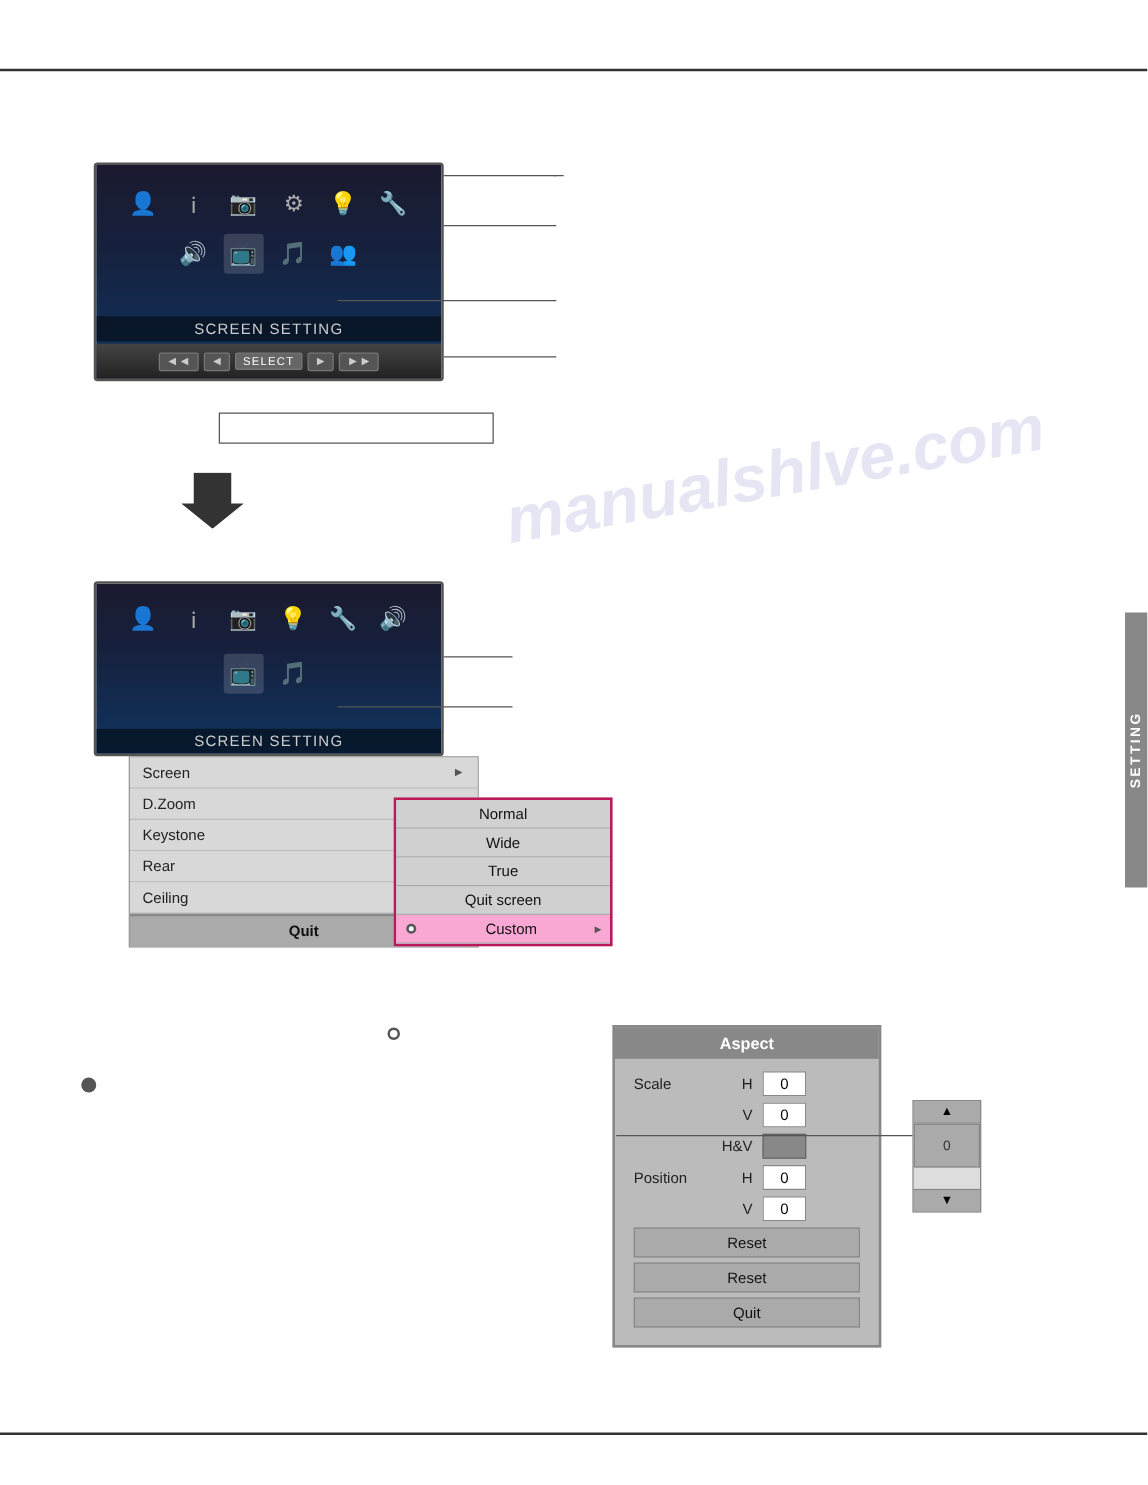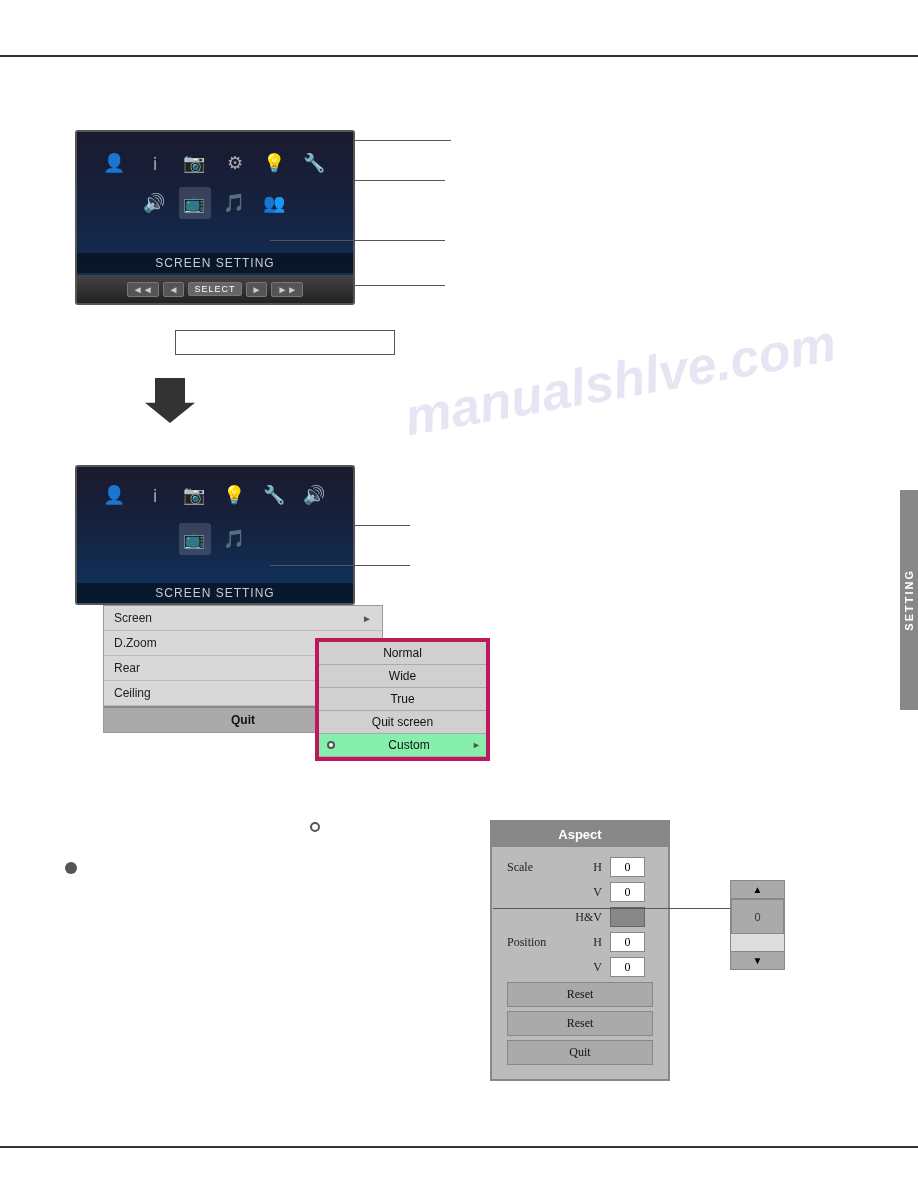--- a/index.html
+++ b/index.html
@@ -228,21 +228,21 @@
       font-weight: bold;
     }
 
     
     .options-panel {
       position: absolute;
       top: 638px;
       left: 315px;
       width: 175px;
       background: #c0c0c0;
-      border: 4px solid #be185d;
+      border: 2px solid #be185d;
     }
 
     .option-row {
       display: flex;
       align-items: center;
       padding: 4px 8px;
       border-bottom: 1px solid #aaa;
       cursor: pointer;
       background: #d0d0d0;
       position: relative;
@@ -270,37 +270,36 @@
     .option-dot.filled {
       background: #fff;
       border: 2px solid #555;
     }
 
     
     .aspect-panel {
       position: absolute;
       top: 820px;
       left: 490px;
-      width: 180px;
+      width: 215px;
       background: #bbb;
       border: 2px solid #888;
     }
 
     .aspect-title {
       background: #888;
       color: white;
       text-align: center;
       font-size: 13px;
       font-weight: bold;
       padding: 5px;
     }
 
     .aspect-body {
       padding: 10px 15px;
-      font-family: Liberation Serif, serif;
     }
 
     .aspect-row {
       display: flex;
       align-items: center;
       margin-bottom: 5px;
     }
 
     .aspect-group-label {
       font-size: 12px;
@@ -494,20 +493,24 @@
 <div class="submenu-container">
   <div class="submenu-item">
     <span class="submenu-item-label">Screen</span>
     <span class="submenu-arrow">►</span>
   </div>
   <div class="submenu-item">
     <span class="submenu-item-label">D.Zoom</span>
     <span class="submenu-arrow">►</span>
   </div>
   <div class="submenu-item">
+    <span class="submenu-item-label">Keystone</span>
+    <span class="submenu-arrow">►</span>
+  </div>
+  <div class="submenu-item">
     <span class="submenu-item-label">Rear</span>
     <span class="submenu-arrow">►</span>
   </div>
   <div class="submenu-item">
     <span class="submenu-item-label">Ceiling</span>
     <span class="submenu-arrow">►</span>
   </div>
   <div class="submenu-item quit-btn">
     <span class="submenu-item-label">Quit</span>
   </div>
@@ -526,21 +529,21 @@
   </div>
 
   <div class="option-row">
     <span class="option-label">True</span>
   </div>
 
   <div class="option-row">
     <span class="option-label">Quit screen</span>
   </div>
 
-  <div class="option-row" style="background:#86efac;">
+  <div class="option-row" style="background:#f9a8d4;">
     <div class="option-dot filled"></div>
     <span class="option-label">Custom</span>
     <span class="option-sub-arrow">►</span>
   </div>
 </div>
 
 <div class="small-circle" style="top: 822px; left: 310px;"></div>
 
 <div class="aspect-panel">
   <div class="aspect-title">Aspect</div>

